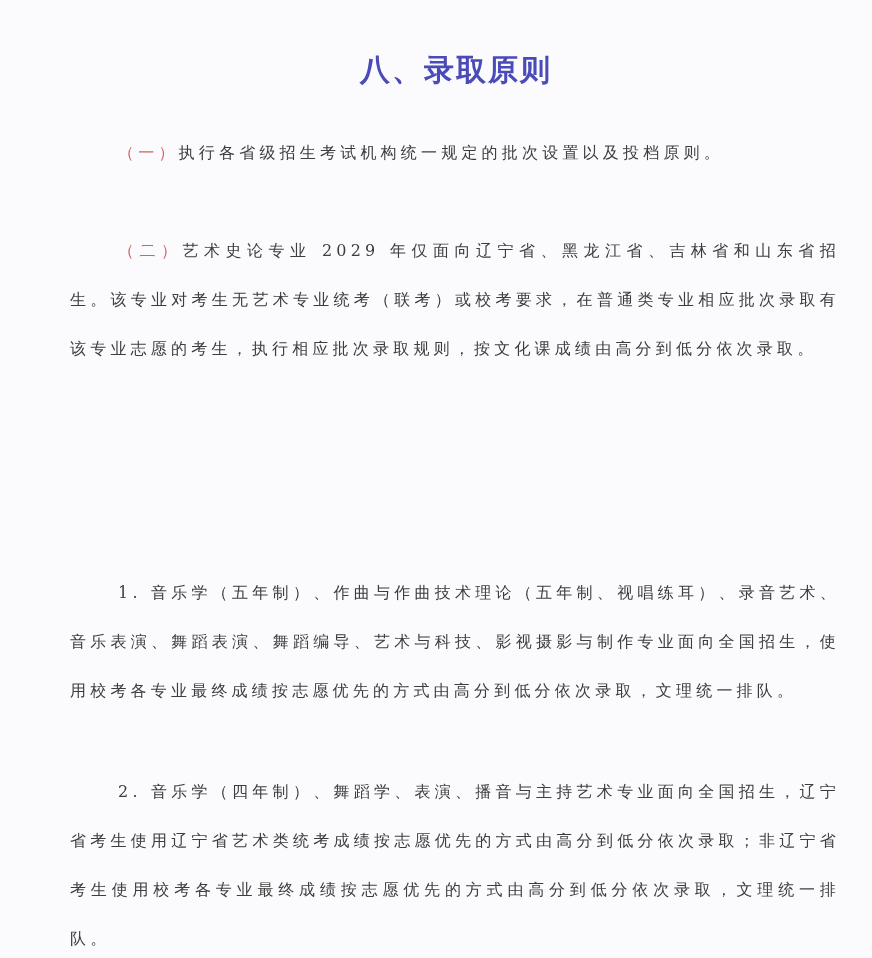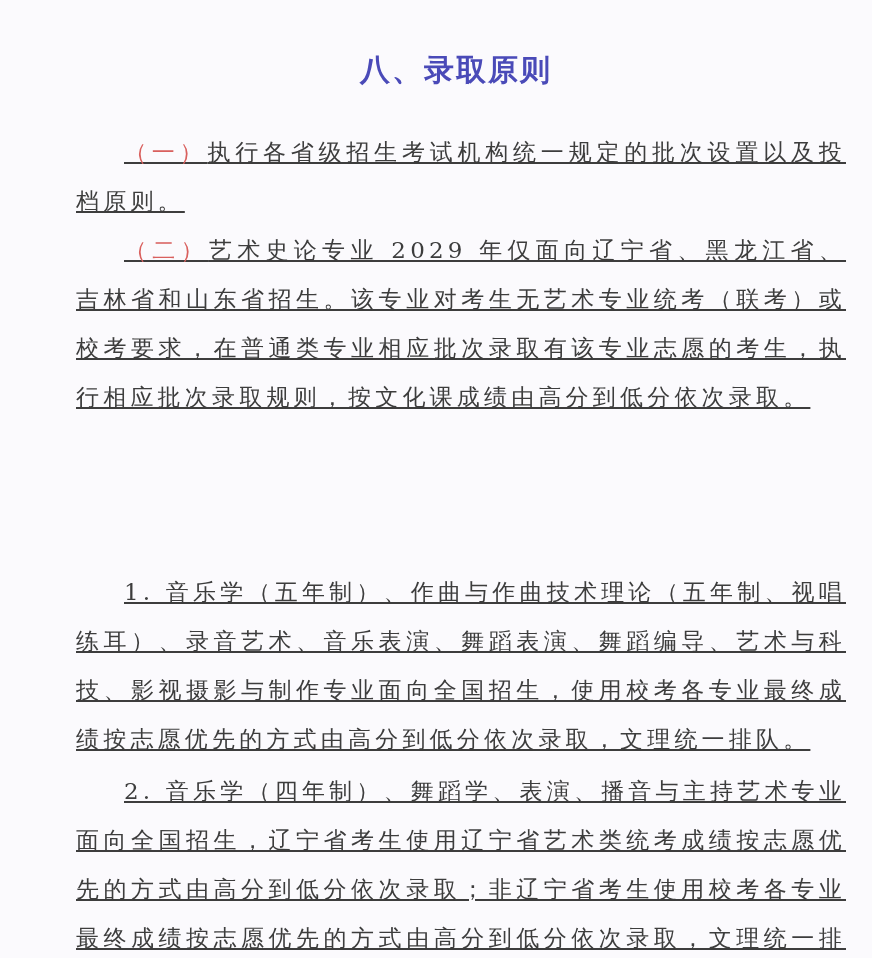--- a/index.html
+++ b/index.html
@@ -28,29 +28,28 @@
     width: 912px;
     text-align: center;
     font-size: 30px;
     font-weight: bold;
     color: #4a4ab8;
     letter-spacing: 2px;
     font-family: "DejaVu Serif", "Liberation Serif", serif;
   }
   .para {
     position: absolute;
-    left: 76px;
+    left: 70px;
     width: 770px;
-    font-size: 23px;
+    font-size: 16px;
     line-height: 49px;
     letter-spacing: 4.2px;
     text-indent: 48px;
     color: #3d3d3d;
     text-align: justify;
-    text-decoration: underline;
   }
   .num {
     color: #d9605e;
   }
   .p1 { top: 128px; }
   .p2 { top: 226px; }
   .p3 { top: 422px; }
   .p4 { top: 568px; }
   .p5 { top: 767px; }
 </style>

